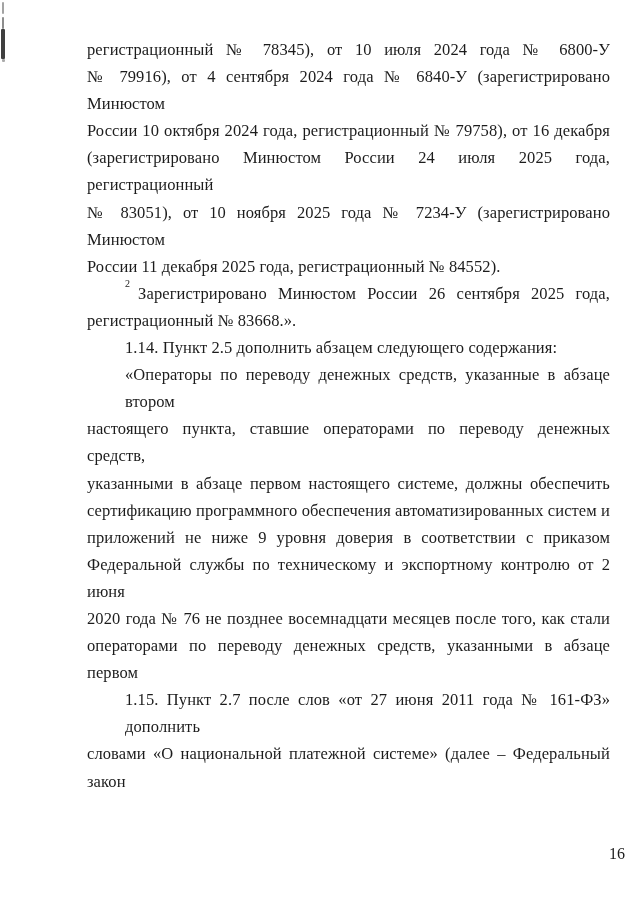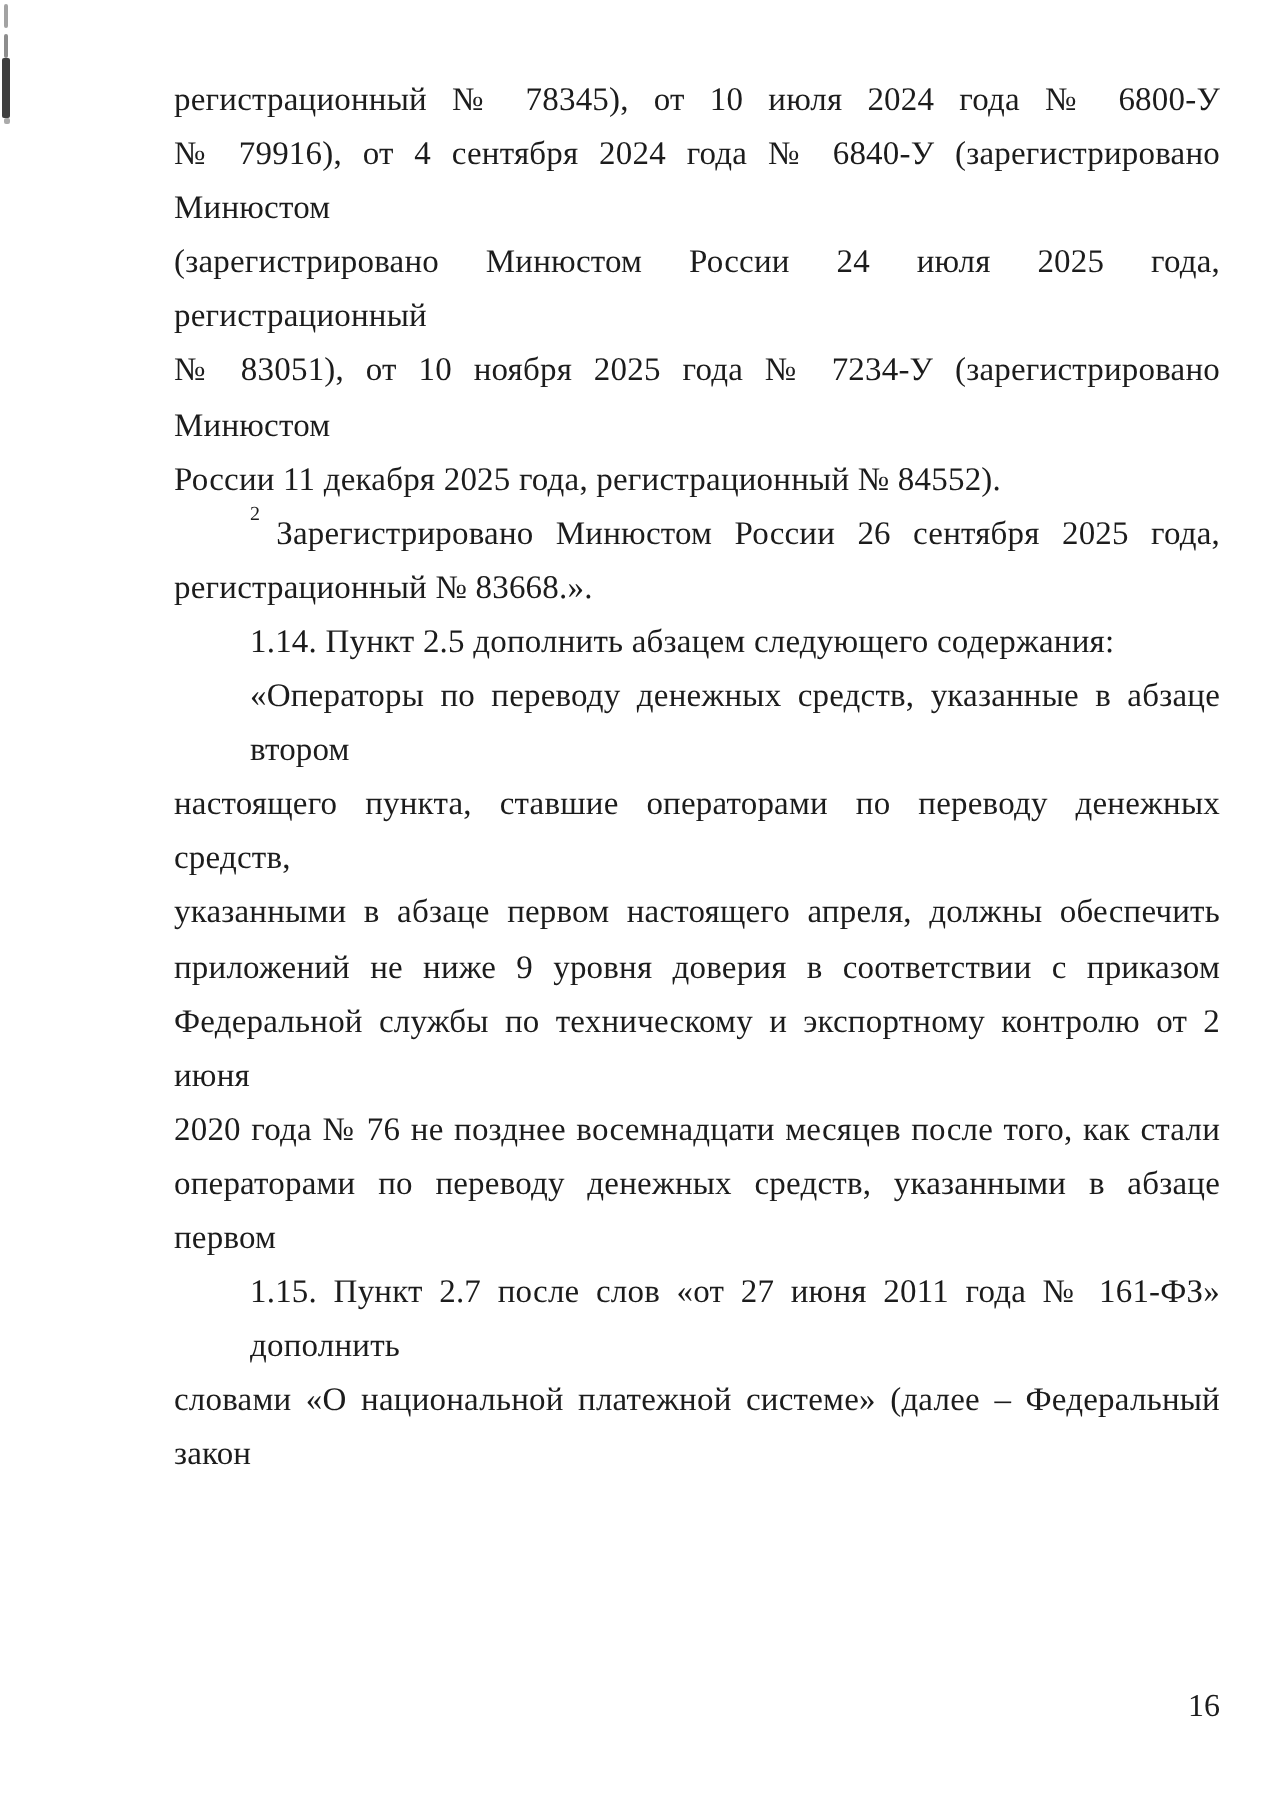--- a/index.html
+++ b/index.html
@@ -43,24 +43,24 @@
   .fnm {
     font-size: 10px;
     line-height: 0;
     position: relative;
     top: -5px;
     margin-right: 8px;
   }
   .page-number {
     position: absolute;
     top: 845px;
-    left: 576px;
+    left: 600px;
     width: 34px;
     font-size: 16px;
-    text-align: right;
+    text-align: center;
   }
   
   .artifact {
     position: absolute;
     border-radius: 1px;
   }
   .art-1 { left: 2px; top: 2px;  width: 2px; height: 12px; background: #a3a3a3; }
   .art-2 { left: 2px; top: 17px; width: 2px; height: 12px; background: #8d8d8d; }
   .art-3 { left: 1px; top: 29px; width: 4px; height: 30px; background: #3f3f3f; }
   .art-4 { left: 2px; top: 59px; width: 3px; height: 3px;  background: #ababab; }
@@ -74,32 +74,34 @@
     <div class="artifact art-1"></div>
     <div class="artifact art-2"></div>
     <div class="artifact art-3"></div>
     <div class="artifact art-4"></div>
   </div>
 
   <div class="textblock">
 
     <div class="ln">регистрационный № 78345), от 10 июля 2024 года № 6800-У</div>
     <div class="ln">№ 79916), от 4 сентября 2024 года № 6840-У (зарегистрировано Минюстом</div>
+    <div class="ln">России 10 октября 2024 года, регистрационный № 79758), от 16 декабря</div>
     <div class="ln">(зарегистрировано Минюстом России 24 июля 2025 года, регистрационный</div>
     <div class="ln">№ 83051), от 10 ноября 2025 года № 7234-У (зарегистрировано Минюстом</div>
     <div class="ln last">России 11 декабря 2025 года, регистрационный № 84552).</div>
 
     <div class="ln ind"><sup class="fnm">2</sup><span>Зарегистрировано Минюстом России 26 сентября 2025 года,</span></div>
     <div class="ln last">регистрационный № 83668.».</div>
 
     <div class="ln ind last">1.14. Пункт 2.5 дополнить абзацем следующего содержания:</div>
 
     <div class="ln ind">«Операторы по переводу денежных средств, указанные в абзаце втором</div>
     <div class="ln">настоящего пункта, ставшие операторами по переводу денежных средств,</div>
-    <div class="ln">указанными в абзаце первом настоящего апреля, должны обеспечить</div>
+    <div class="ln">указанными в абзаце первом настоящего системе, должны обеспечить</div>
+    <div class="ln">сертификацию программного обеспечения автоматизированных систем и</div>
     <div class="ln">приложений не ниже 9 уровня доверия в соответствии с приказом</div>
     <div class="ln">Федеральной службы по техническому и экспортному контролю от 2 июня</div>
     <div class="ln">2020 года № 76 не позднее восемнадцати месяцев после того, как стали</div>
     <div class="ln">операторами по переводу денежных средств, указанными в абзаце первом</div>
 
     <div class="ln ind">1.15. Пункт 2.7 после слов «от 27 июня 2011 года № 161-ФЗ» дополнить</div>
     <div class="ln">словами «О национальной платежной системе» (далее – Федеральный закон</div>
 
   </div>
 

